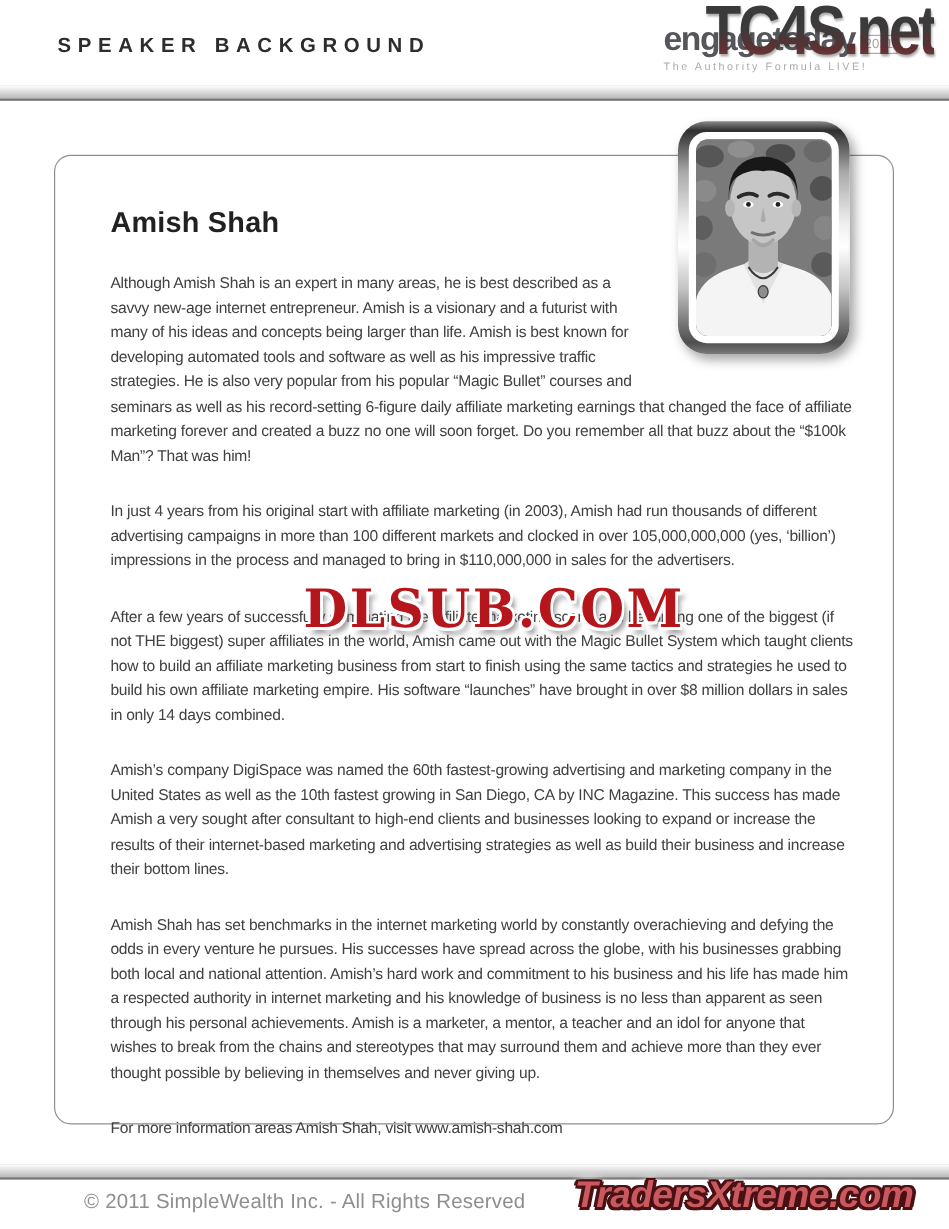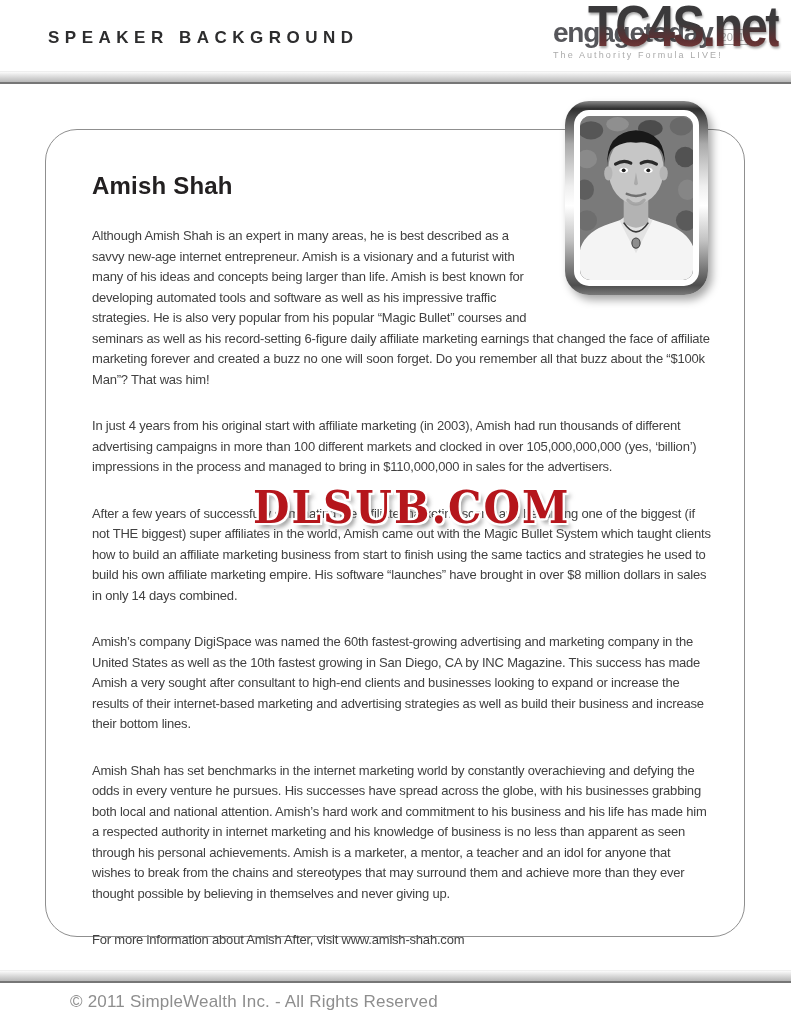--- a/index.html
+++ b/index.html
@@ -76,21 +76,21 @@
     background:linear-gradient(180deg,#fbfbfb 0%,#e3e3e3 35%,#cfcfcf 65%,#b9b9b9 100%);
     border-top:1px solid #efefef;
     border-bottom:2px solid #767676;
   }
   .bar.top { top:67px; }
   .bar.bottom { top:966px; }
 
   
   .card {
     position:absolute; left:45px; top:125px; width:700px; height:808px;
-    background:#ffffff; border:1px solid #8f8f8f; border-radius:32px;
+    background:#ffffff; border:1px solid #8f8f8f; border-radius:14px;
     z-index:1;
   }
   .card-content {
     position:relative; height:100%;
     padding:22px 33px 0 46px;
     font-size:13px; line-height:20.5px; letter-spacing:-0.2px; color:#414141;
   }
   .photo-spacer { float:right; width:168px; height:158px; }
   .speaker-name {
     margin-top:20px;
@@ -143,21 +143,21 @@
   <div class="card">
     <div class="card-content">
       <div class="photo-spacer"></div>
       <h2 class="speaker-name">Amish Shah</h2>
       <div class="paragraphs">
           <p>Although Amish Shah is an expert in many areas, he is best described as a savvy new-age internet entrepreneur. Amish is a visionary and a futurist with many of his ideas and concepts being larger than life. Amish is best known for developing automated tools and software as well as his impressive traffic strategies. He is also very popular from his popular “Magic Bullet” courses and seminars as well as his record-setting 6-figure daily affiliate marketing earnings that changed the face of affiliate marketing forever and created a buzz no one will soon forget. Do you remember all that buzz about the “$100k Man”? That was him!</p>
           <p>In just 4 years from his original start with affiliate marketing (in 2003), Amish had run thousands of different advertising campaigns in more than 100 different markets and clocked in over 105,000,000,000 (yes, ‘billion’) impressions in the process and managed to bring in $110,000,000 in sales for the advertisers.</p>
           <p>After a few years of successfully dominating the affiliate marketing scene and becoming one of the biggest (if not THE biggest) super affiliates in the world, Amish came out with the Magic Bullet System which taught clients how to build an affiliate marketing business from start to finish using the same tactics and strategies he used to build his own affiliate marketing empire. His software “launches” have brought in over $8 million dollars in sales in only 14 days combined.</p>
           <p>Amish’s company DigiSpace was named the 60th fastest-growing advertising and marketing company in the United States as well as the 10th fastest growing in San Diego, CA by INC Magazine. This success has made Amish a very sought after consultant to high-end clients and businesses looking to expand or increase the results of their internet-based marketing and advertising strategies as well as build their business and increase their bottom lines.</p>
           <p>Amish Shah has set benchmarks in the internet marketing world by constantly overachieving and defying the odds in every venture he pursues. His successes have spread across the globe, with his businesses grabbing both local and national attention. Amish’s hard work and commitment to his business and his life has made him a respected authority in internet marketing and his knowledge of business is no less than apparent as seen through his personal achievements. Amish is a marketer, a mentor, a teacher and an idol for anyone that wishes to break from the chains and stereotypes that may surround them and achieve more than they ever thought possible by believing in themselves and never giving up.</p>
-          <p>For more information about Amish After, visit www.amish-shah.com</p>
+          <p>For more information areas Amish Shah, visit www.amish-shah.com</p>
         </div>
     </div>
   </div>
 
   <div class="photo-frame">
     <div class="photo-inner">
       <div class="photo-img">
         <svg viewBox="0 0 113 160" preserveAspectRatio="xMidYMid slice">
           <rect x="0" y="0" width="113" height="160" fill="#7a7a7a"></rect>
 
@@ -202,14 +202,15 @@
         </svg>
       </div>
     </div>
   </div>
 
   <div class="wm-dlsub">DLSUB.COM</div>
 
   <div class="bar bottom"></div>
 
   <div class="copyright">© 2011 SimpleWealth Inc. - All Rights Reserved</div>
+  <div class="wm-traders">TradersXtreme.com</div>
 
 </div>
 
 </body></html>

